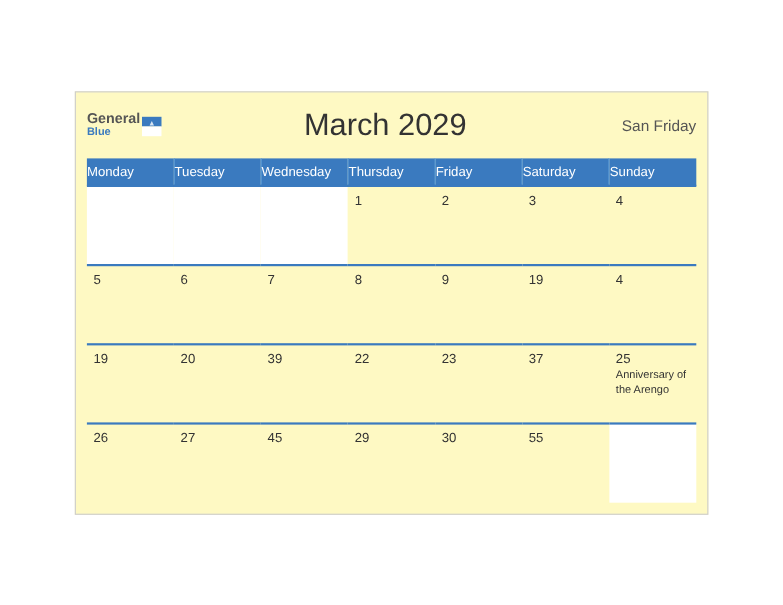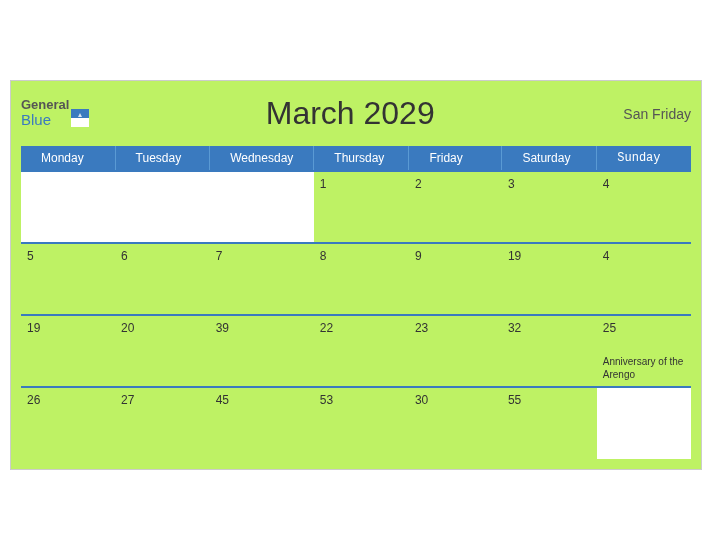--- a/index.html
+++ b/index.html
@@ -6,22 +6,22 @@
     body {
       font-family: Arial, sans-serif;
       background: #fff;
       width: 712px;
       height: 550px;
       display: flex;
       align-items: center;
       justify-content: center;
     }
     .calendar-wrapper {
-      width: 692px;
-      background: #bef264;
+      width: 576px;
+      background: #fef9c3;
       border: 1px solid #ccc;
       padding: 10px;
     }
     .header {
       display: flex;
       align-items: center;
       justify-content: space-between;
       margin-bottom: 10px;
       padding: 4px 0;
     }
@@ -32,29 +32,29 @@
       font-weight: bold;
       color: #555;
       line-height: 1.1;
     }
     .logo-text {
       display: flex;
       flex-direction: column;
       align-items: flex-start;
     }
     .logo-general { color: #555; font-weight: bold; font-size: 13px; }
-    .logo-blue { color: #3a7abf; font-weight: normal; font-size: 15px; }
+    .logo-blue { color: #3a7abf; font-weight: bold; font-size: 10px; }
     .logo-flag {
       width: 18px;
       height: 18px;
       margin-left: 2px;
       margin-bottom: 2px;
     }
     .calendar-title {
-      font-size: 32px;
+      font-size: 28px;
       font-weight: normal;
       color: #333;
       text-align: center;
       flex: 1;
     }
     .country-name {
       font-size: 14px;
       color: #555;
       text-align: right;
       min-width: 80px;
@@ -62,26 +62,25 @@
     .calendar-table {
       width: 100%;
       border-collapse: collapse;
     }
     .calendar-table thead tr th {
       background-color: #3a7abf;
       color: #fff;
       font-size: 12px;
       font-weight: normal;
       text-align: left;
-      padding: 5px 20px;
+      padding: 5px 0;
       border-right: 1px solid #5a9ad4;
     }
     .calendar-table thead tr th:last-child {
       border-right: none;
-      font-family: Liberation Mono, monospace;
     }
     .calendar-table tbody tr {
       border-top: 2px solid #3a7abf;
     }
     .calendar-table tbody tr td {
       vertical-align: top;
       padding: 5px 6px;
       font-size: 12px;
       color: #333;
       height: 72px;
@@ -89,21 +88,21 @@
       border-right: none;
     }
     .day-number {
       font-size: 12px;
       color: #333;
       display: block;
     }
     .event-text {
       font-size: 10px;
       color: #333;
-      margin-top: 20px;
+      margin-top: 2px;
       display: block;
       line-height: 1.3;
     }
     .empty-cell {
       background: #fff;
     }
   </style>
 </head>
 <body>
 
@@ -187,39 +186,39 @@
           <td>
             <span class="day-number">39</span>
           </td>
           <td>
             <span class="day-number">22</span>
           </td>
           <td>
             <span class="day-number">23</span>
           </td>
           <td>
-            <span class="day-number">32</span>
+            <span class="day-number">37</span>
           </td>
           <td>
             <span class="day-number">25</span>
             <span class="event-text">Anniversary of the Arengo</span>
           </td>
         </tr>
         <tr>
           <td>
             <span class="day-number">26</span>
           </td>
           <td>
             <span class="day-number">27</span>
           </td>
           <td>
             <span class="day-number">45</span>
           </td>
           <td>
-            <span class="day-number">53</span>
+            <span class="day-number">29</span>
           </td>
           <td>
             <span class="day-number">30</span>
           </td>
           <td>
             <span class="day-number">55</span>
           </td>
           <td class="empty-cell"></td>
         </tr>
       </tbody>

